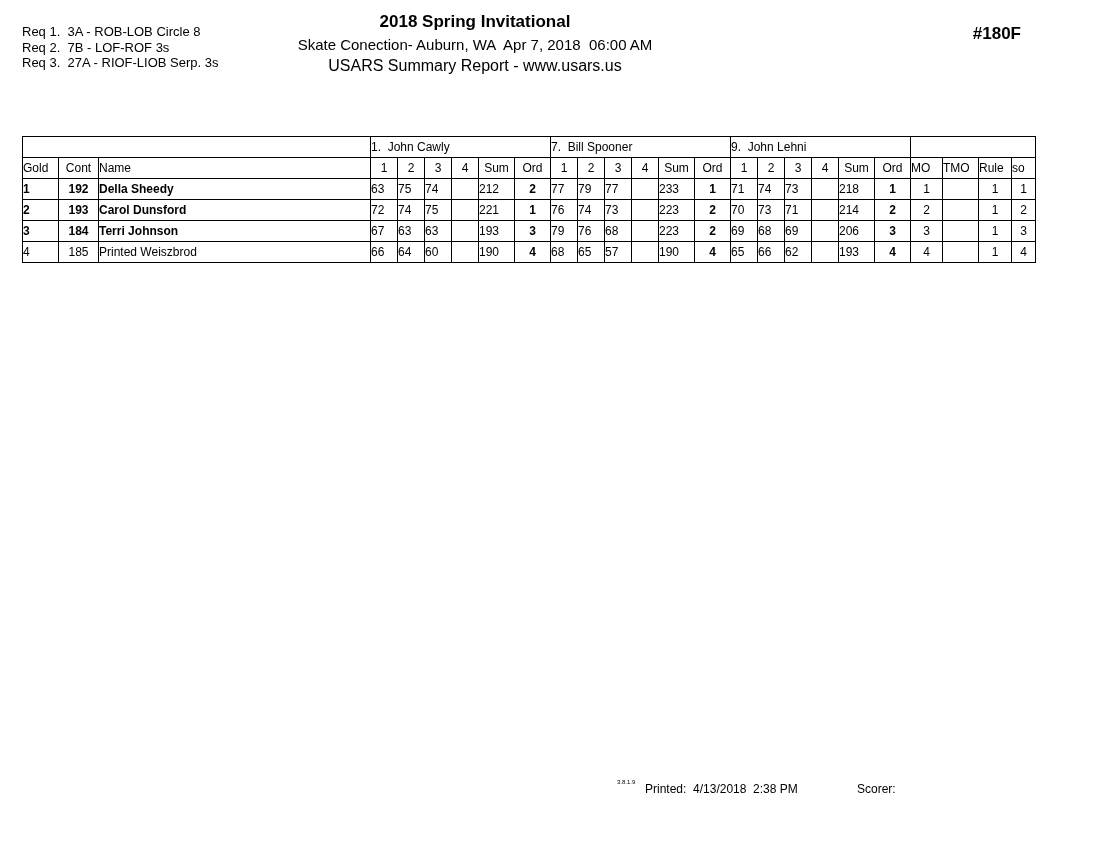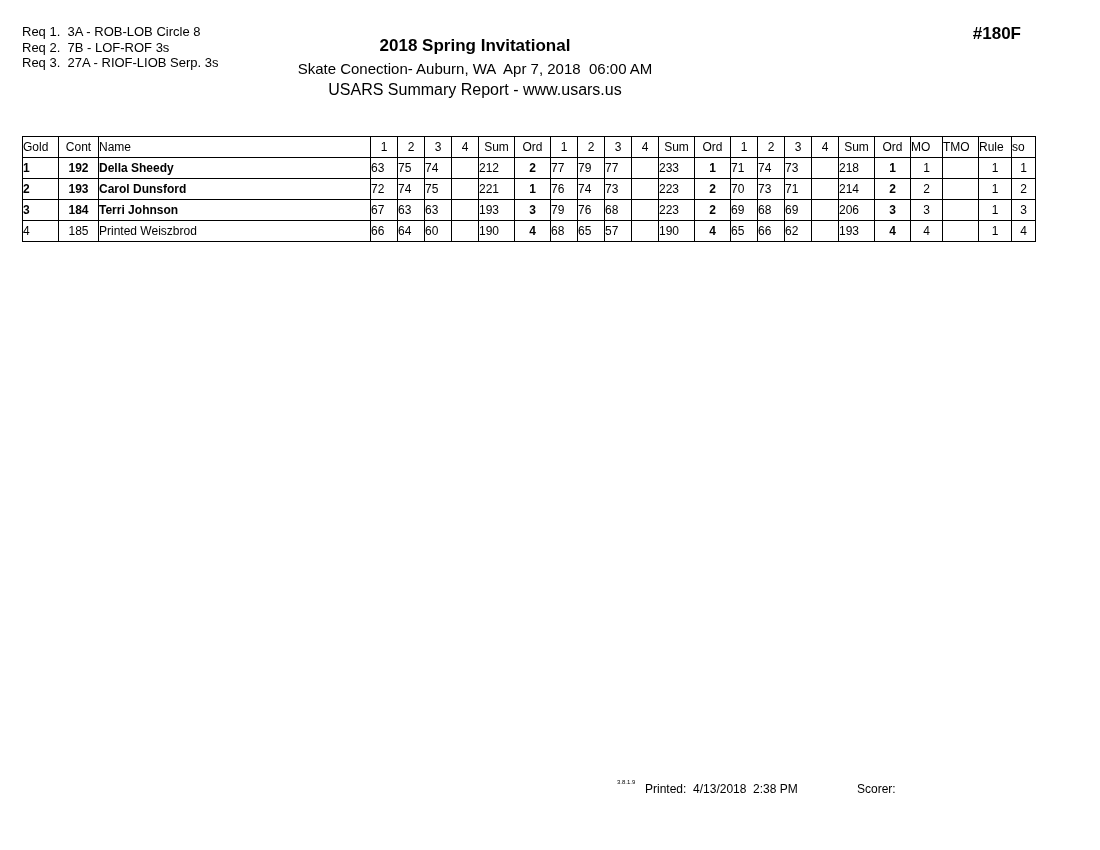--- a/index.html
+++ b/index.html
@@ -5,21 +5,21 @@
   html,body{margin:0;padding:0;}
   body{
     width:1100px;height:850px;background:#ffffff;color:#000;
     font-family:"Liberation Sans","DejaVu Sans",sans-serif;
     position:relative;overflow:hidden;
   }
   .pre{white-space:pre;}
 
   
   .req-block{position:absolute;left:22px;top:24px;font-size:13px;line-height:15.5px;}
-  .titles{position:absolute;left:0;top:36px;width:950px;text-align:center;}
+  .titles{position:absolute;left:0;top:12px;width:950px;text-align:center;}
   .title-main{font-size:17px;font-weight:bold;}
   .title-venue{font-size:15px;margin-top:4px;}
   .title-event{font-size:20px;font-weight:bold;margin-top:3px;}
   .title-report{font-size:16px;margin-top:4px;text-align:center;}
   .event-num{position:absolute;right:79px;top:24px;font-size:17px;font-weight:bold;text-align:right;}
 
   
   .table-wrap{position:absolute;left:22px;top:136px;}
   table#results{border-collapse:collapse;table-layout:fixed;}
   #results td{
@@ -91,20 +91,27 @@
         <col style="width: 27px;">
         <col style="width: 27px;">
         <col style="width: 36px;">
         <col style="width: 36px;">
         <col style="width: 32px;">
         <col style="width: 36px;">
         <col style="width: 33px;">
         <col style="width: 24px;">
       </colgroup>
     <tbody id="tbody">
+        <tr class="judge-row">
+          <td class="spacer" colspan="3"></td>
+          <td class="judge-box" colspan="6">1.  John Cawly</td>
+          <td class="judge-box" colspan="6">7.  Bill Spooner</td>
+          <td class="judge-box" colspan="6">9.  John Lehni</td>
+          <td class="spacer" colspan="4"></td>
+        </tr>
         <tr class="header-row">
           <td class="h-place">Gold</td>
           <td class="h-cont">Cont</td>
           <td class="h-name">Name</td>
           <td class="score-h">1</td>
           <td class="score-h">2</td>
           <td class="score-h">3</td>
           <td class="score-h">4</td>
           <td class="sum-h">Sum</td>
           <td class="ord-h">Ord</td>

